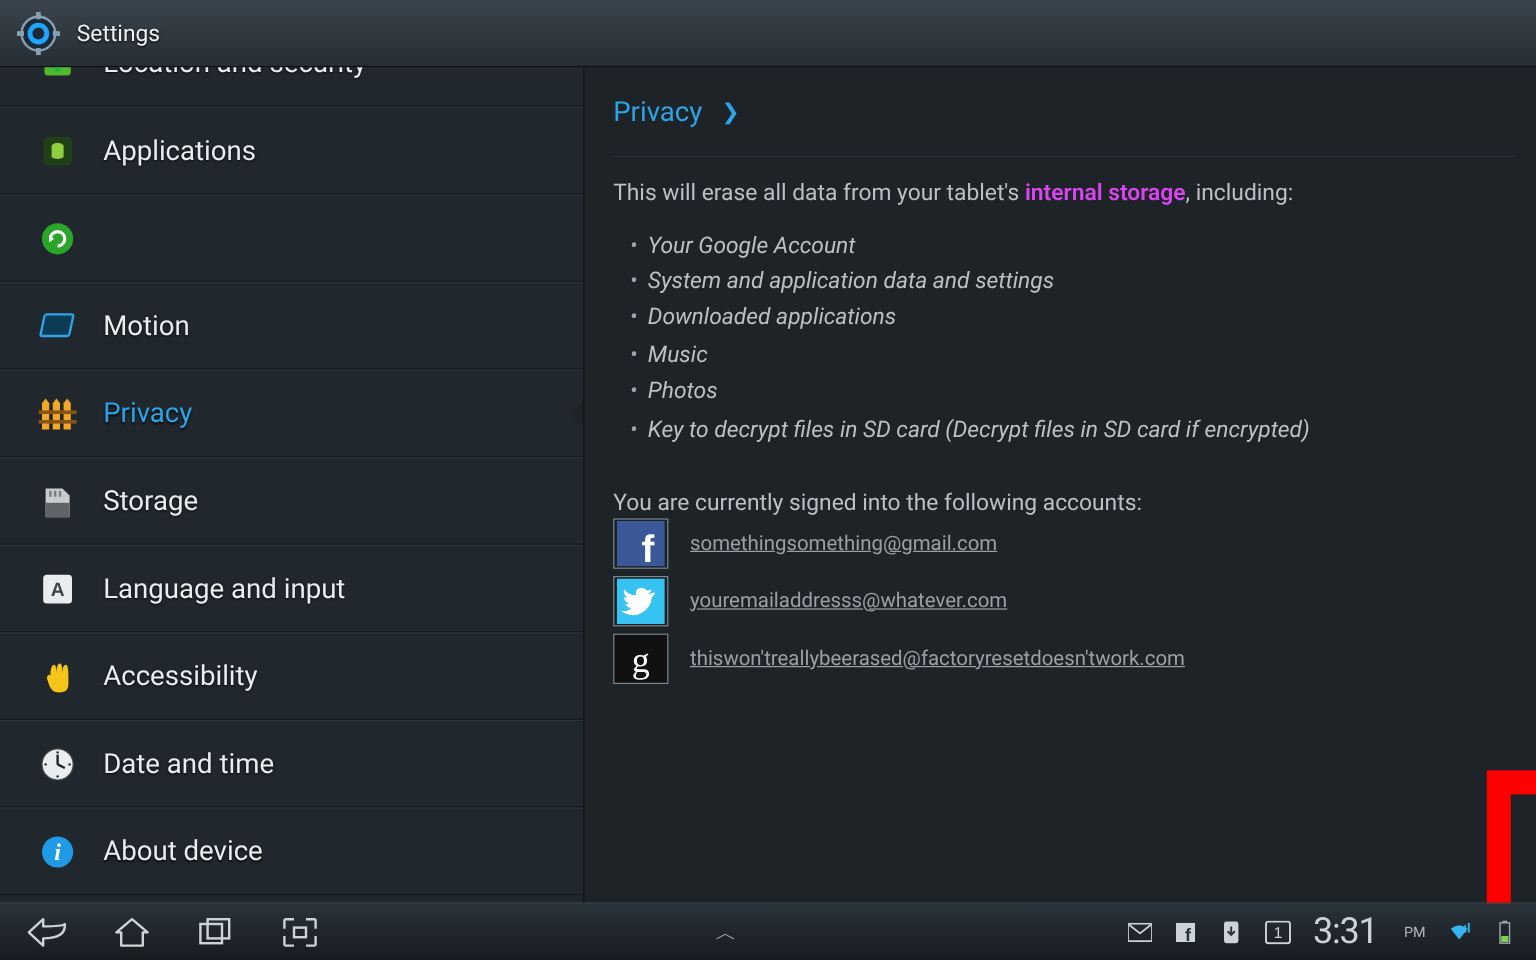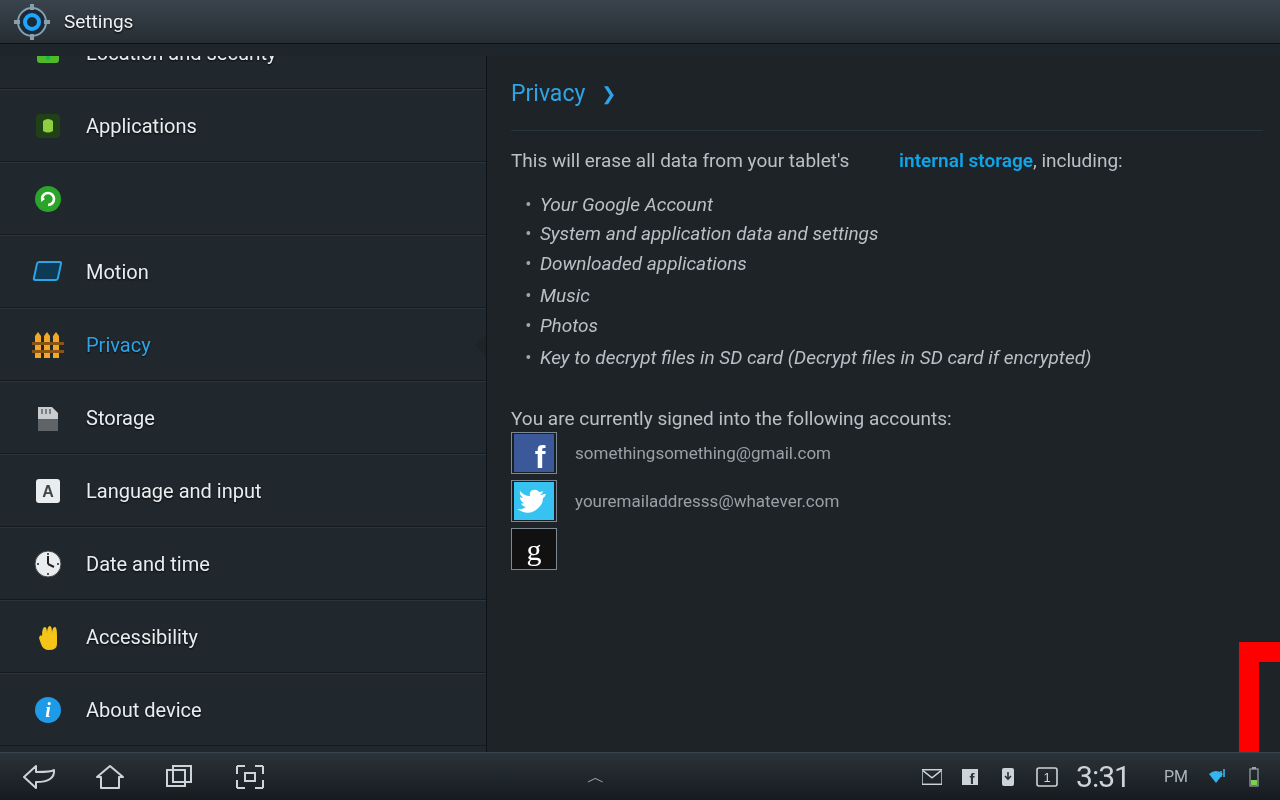--- a/index.html
+++ b/index.html
@@ -7,21 +7,21 @@
     width: 1280px; height: 800px;
     background: #1f262b;
     font-family: "Segoe UI", Roboto, "Helvetica Neue", Arial, sans-serif;
     color: #cfd6da;
     overflow: hidden;
     position: relative;
   }
 
   
   .titlebar {
-    height: 44px;
+    height: 56px;
     display: flex; align-items: center;
     background: linear-gradient(#3a444c, #262e34);
     border-bottom: 1px solid #0d1114;
     padding-left: 14px;
   }
   .titlebar .title {
     font-size: 19px; color: #eef2f4; margin-left: 14px;
     text-shadow: 0 1px 2px #000;
   }
 
@@ -47,21 +47,21 @@
     cursor: pointer;
     position: relative;
   }
   .sidebar-item:first-child { margin-top: -40px; }
   .sidebar-item .icon-slot {
     width: 36px; height: 36px;
     display: flex; align-items: center; justify-content: center;
     margin-right: 20px;
   }
   .sidebar-item .label {
-    font-size: 20px; color: #e8edf0;
+    font-size: 23px; color: #e8edf0;
     text-shadow: 0 1px 2px rgba(0,0,0,0.8);
   }
   .sidebar-item.selected .label { color: #2ea4e6; }
   .sidebar-item.selected::after {
     content: "";
     position: absolute; right: -1px; top: 50%; transform: translateY(-50%);
     width: 0; height: 0;
     border-top: 12px solid transparent;
     border-bottom: 12px solid transparent;
     border-right: 12px solid #1d2327;
@@ -88,41 +88,41 @@
     border-bottom: 1px solid #2a343b;
     margin-right: 5px;
   }
 
   .body {
     padding-top: 18px;
     font-size: 19px;
     color: #b9c1c5;
   }
   .intro { margin-bottom: 18px; }
-  .intro .strong { color: #0ea5e9; font-weight: 600; margin-left: 45px; }
+  .intro .strong { color: #d946ef; font-weight: 600; }
   ul.bullets { list-style: none; padding-left: 14px; }
   ul.bullets li::before { content: "• "; color: #9ea6ab; margin-right: 4px; }
   ul.bullets li { line-height: 1.55; font-style: italic; }
   ul.bullets.gap { margin-top: 3px; }
 
   .signedin-title { margin-top: 34px; }
 
   .accounts { display: flex; flex-direction: column; gap: 2px; }
   .acct {
     display: flex; align-items: center; height: 46px;
   }
   .acct .acct-icon {
     width: 46px; height: 42px;
     border: 1px solid #7d8890;
     background: #182026;
     display: flex; align-items: center; justify-content: center;
     margin-right: 18px;
   }
   .acct .acct-text {
-    font-size: 17px; color: #9aa1a5;
+    font-size: 17px; color: #9aa1a5; text-decoration: underline;
   }
 
   
   .fail-overlay {
     position: absolute;
     left: 752px; top: 556px;
     width: 264px; height: 170px;
     pointer-events: none;
   }
   .fail-box {
@@ -141,21 +141,21 @@
   }
   .navbtns { display: flex; gap: 30px; margin-left: 10px; }
   .navbtn { width: 40px; height: 32px; display: flex; align-items: center; justify-content: center; cursor: pointer; }
   .spacer { flex: 1; position: relative; }
   .caret-up {
     position: absolute; left: 50%; top: 50%; transform: translate(-50%,-50%);
     color: #9ea6ab; font-size: 18px;
   }
   .tray { display: flex; align-items: center; gap: 18px; margin-right: 6px; }
   .tray .clock { font-size: 30px; color: #cdd4d8; letter-spacing: -1px; }
-  .tray .ampm { font-size: 16px; margin-left: 16px; color: #aeb6ba; }
+  .tray .ampm { font-size: 12px; margin-left: 4px; color: #aeb6ba; }
   .tray .stat-icon { display: flex; align-items: center; justify-content: center; width: 20px; height: 20px; }
 
   
   svg { display: block; }
 </style>
 </head>
 <body>
 
 <div class="titlebar">
   <span class="icon">
@@ -254,43 +254,43 @@
         <svg width="28" height="28" viewBox="0 0 28 28">
             <rect x="2" y="2" width="24" height="24" rx="3" fill="#e9edef"></rect>
             <text x="14" y="20" text-anchor="middle" font-family="Arial" font-size="16" font-weight="700" fill="#3f464a">A</text>
           </svg>
       </span>
       <span class="label">Language and input</span>
     </div>
 
     <div class="sidebar-item">
       <span class="icon-slot">
+        <svg width="28" height="30" viewBox="0 0 28 30">
+            <path d="M8 14 Q8 5 11 5 Q13 5 13 12 Q13 4 16 4 Q18 4 18 12 Q18 5 21 5 Q23 5 23 14 L23 22 Q23 28 15 28 Q9 28 7 22 L5 16 Q6 12 8 14 Z" fill="#f4c518"></path>
+          </svg>
+      </span>
+      <span class="label">Accessibility</span>
+    </div>
+
+    <div class="sidebar-item">
+      <span class="icon-slot">
         <svg width="30" height="30" viewBox="0 0 30 30">
             <circle cx="15" cy="15" r="13" fill="#e9edef"></circle>
             <circle cx="15" cy="15" r="13" fill="none" stroke="#444" stroke-width="1"></circle>
             <line x1="15" y1="15" x2="15" y2="7" stroke="#222" stroke-width="2"></line>
             <line x1="15" y1="15" x2="21" y2="18" stroke="#222" stroke-width="2"></line>
             <g fill="#222">
               <circle cx="15" cy="5" r="1"></circle>
               <circle cx="25" cy="15" r="1"></circle>
               <circle cx="15" cy="25" r="1"></circle>
               <circle cx="5" cy="15" r="1"></circle>
             </g>
           </svg>
       </span>
       <span class="label">Date and time</span>
-    </div>
-
-    <div class="sidebar-item">
-      <span class="icon-slot">
-        <svg width="28" height="30" viewBox="0 0 28 30">
-            <path d="M8 14 Q8 5 11 5 Q13 5 13 12 Q13 4 16 4 Q18 4 18 12 Q18 5 21 5 Q23 5 23 14 L23 22 Q23 28 15 28 Q9 28 7 22 L5 16 Q6 12 8 14 Z" fill="#f4c518"></path>
-          </svg>
-      </span>
-      <span class="label">Accessibility</span>
     </div>
 
     <div class="sidebar-item">
       <span class="icon-slot">
         <svg width="30" height="30" viewBox="0 0 30 30">
             <circle cx="15" cy="15" r="13" fill="#1e9ae6"></circle>
             <text x="15" y="22" text-anchor="middle" font-family="Georgia,serif" font-style="italic" font-size="20" font-weight="700" fill="#fff">i</text>
           </svg>
       </span>
       <span class="label">About device</span>
@@ -343,20 +343,21 @@
               </svg>
           </span>
           <span class="acct-text">youremailaddresss@whatever.com</span>
         </div>
         <div class="acct">
           <span class="acct-icon" style="background:#111;">
             <svg width="40" height="38" viewBox="0 0 40 38">
                 <text x="20" y="30" text-anchor="middle" font-family="Georgia,serif" font-size="30" fill="#fff">g</text>
               </svg>
           </span>
+          <span class="acct-text">thiswon'treallybeerased@factoryresetdoesn'twork.com</span>
         </div>
       </div>
     </div>
 
     <div class="fail-overlay">
 
       <div class="fail-box"></div>
     </div>
 
   </div>

